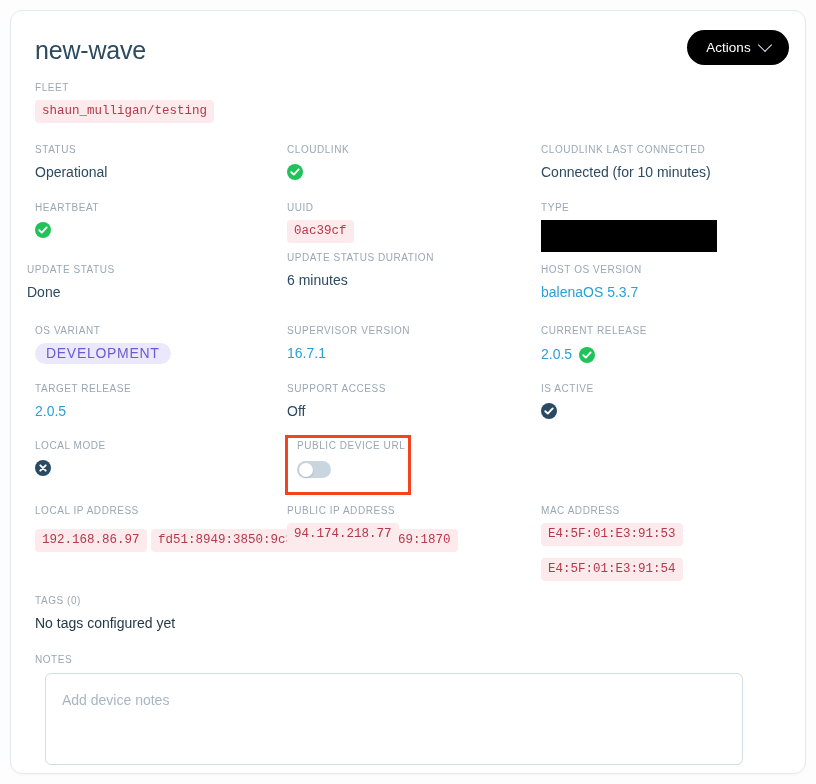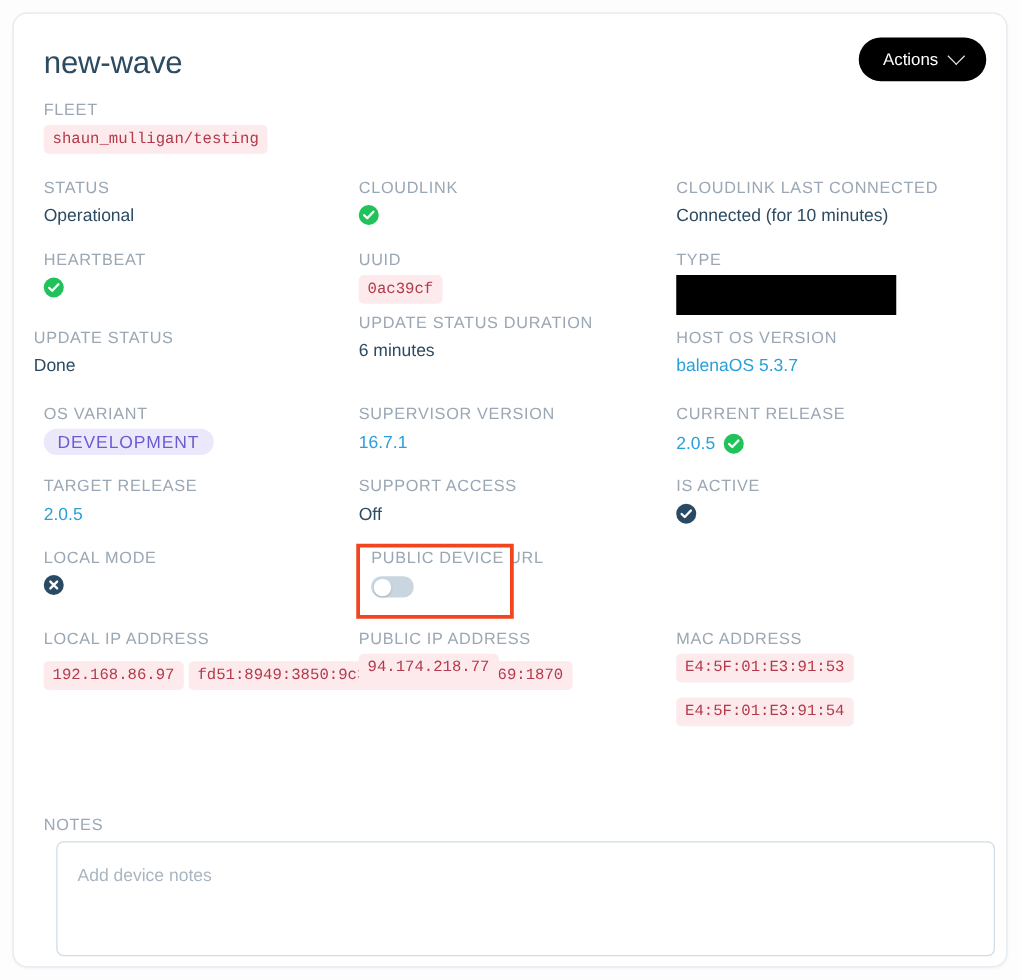--- a/index.html
+++ b/index.html
@@ -56,21 +56,21 @@
   .actions-btn .chev {
     display: inline-block;
     width: 9px; height: 9px;
     border-right: 1.6px solid #dfe7ee;
     border-bottom: 1.6px solid #dfe7ee;
     transform: translateY(-3px) rotate(45deg);
   }
   
   .field { position: absolute; }
   .flabel {
-    font-size: 13px;
+    font-size: 10px;
     letter-spacing: 0.55px;
     color: #9aa7b4;
     text-transform: uppercase;
     line-height: 13px;
     white-space: nowrap;
   }
   .fvalue {
     margin-top: 7px;
     font-size: 14px;
     color: #2c4a60;
@@ -146,21 +146,21 @@
     left: 274px; top: 424px;
     width: 126px; height: 60px;
     border: 3px solid #f1441f;
     box-sizing: border-box;
     pointer-events: none;
   }
   
   .notes-area {
     position: absolute;
     left: 34px; top: 662px;
-    width: 751px; height: 92px;
+    width: 698px; height: 92px;
     border: 1px solid #cfdde6;
     border-radius: 6px;
     background: #ffffff;
     box-sizing: border-box;
     font-family: "Liberation Sans", sans-serif;
     font-size: 14px;
     color: #2c4a60;
     padding: 18px 16px;
     resize: none;
     outline: none;
@@ -315,20 +315,24 @@
       <div class="flabel">PUBLIC IP ADDRESS</div>
       <div class="code-badge">94.174.218.77</div>
     </div>
 
     <div class="field" style="left:530px; top:493px;">
       <div class="flabel">MAC ADDRESS</div>
       <div class="code-badge">E4:5F:01:E3:91:53</div>
       <div class="code-badge">E4:5F:01:E3:91:54</div>
     </div>
 
+    <div class="field" style="left:24px; top:583px;">
+      <div class="flabel">TAGS (0)</div>
+      <div class="fvalue strong">No tags configured yet</div>
+    </div>
 
     <div class="field" style="left:24px; top:642px;">
       <div class="flabel">NOTES</div>
     </div>
     <textarea class="notes-area" placeholder="Add device notes" style=""></textarea>
 
   </div>
 </div>
 
 </body></html>

